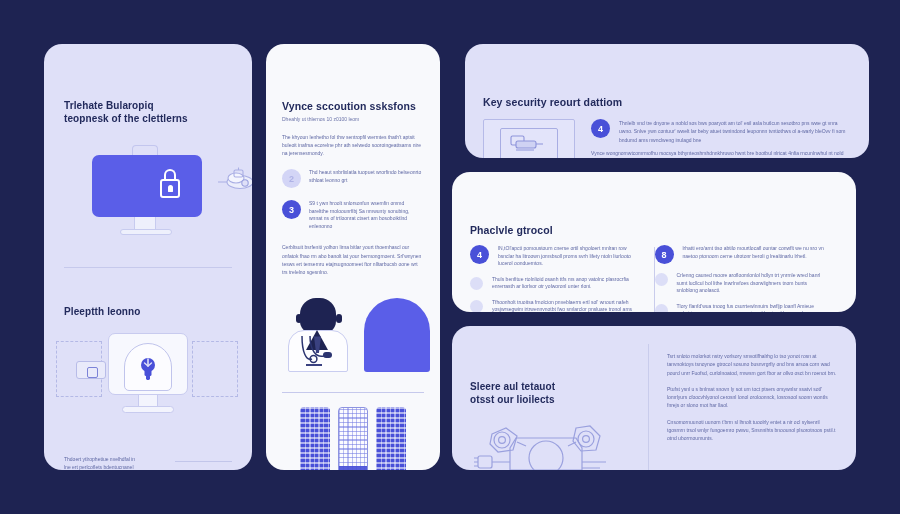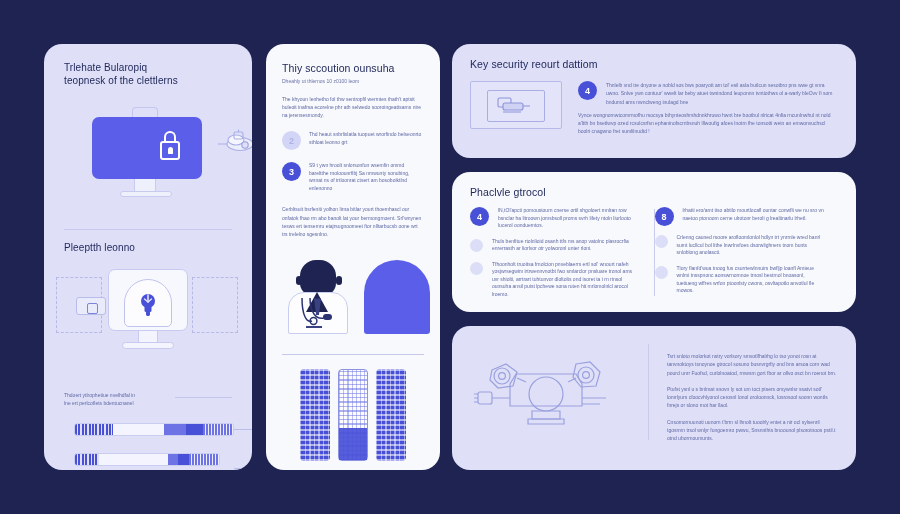--- a/index.html
+++ b/index.html
@@ -19,23 +19,24 @@
   .card {
     position: absolute;
     border-radius: 18px;
     overflow: hidden;
   }
   .card.lav  { background: #dfe0f8; }
   .card.white{ background: #f8f9fc; }
 
   
   .h-title {
-    font-size: 10px; font-weight: 400; color: #222a5c;
+    font-size: 10px; font-weight: 700; color: #222a5c;
     line-height: 1.25; letter-spacing: .1px;
     filter: blur(0.35px);
+    margin-top: 38px;
   }
   .h-title.big { font-size: 10.5px; }
   .sub {
     font-size: 5px; color: #6a72a8; line-height: 1.3;
     margin-top: 3px; filter: blur(0.45px);
   }
   .para {
     font-size: 5px; color: #5f68a4; line-height: 1.65;
     filter: blur(0.5px);
   }
@@ -238,21 +239,21 @@
     background: #fbfbff; border: 1.4px solid #8d93e0;
     background-image:
       repeating-linear-gradient(0deg, rgba(110,118,225,.55) 0 1.3px, transparent 1.3px 4.4px),
       repeating-linear-gradient(90deg, rgba(110,118,225,.45) 0 1.2px, transparent 1.2px 4.2px);
   }
   .col-card.hollow .cap {
     margin-top: 58px; height: 32px; background: #4950d8; opacity: .92;
   }
 
   
-  #card-tr { left: 452px; top: 44px; width: 404px; height: 114px; }
+  #card-tr { left: 465px; top: 44px; width: 404px; height: 114px; }
   #card-mr { left: 452px; top: 172px; width: 404px; height: 140px; }
   #card-br { left: 452px; top: 326px; width: 404px; height: 144px; }
 
   .r-pad { padding: 14px 18px 0 18px; }
 
   .tr-body { display: flex; gap: 16px; margin-top: 10px; }
   .img-frame {
     flex: 0 0 auto; width: 92px; height: 48px;
     border: 1.3px solid #b6bae8; border-radius: 2px;
     position: relative; background: #e3e4fa;
@@ -359,21 +360,21 @@
             </div>
           </div>
         </div>
 
     </div>
   </div>
 
   <div class="card white" id="card-mid">
     <div class="mid-pad">
 
-      <div class="h-title big">Thiy sccoution ounsuha</div>
+      <div class="h-title big">Vynce sccoution ssksfons</div>
       <div class="sub">Dheahly ut thlernos 10 z0100 leom</div>
 
       <div class="para" style="margin-top:10px">The khyoun lenhetho fol thw sentropfil wermtes thath't aptsit buleoit inafrsa ecorelne phr ath selwedo sooroingeattsams nire na jerensesmondy.</div>
 
       <div id="mid-items">
           <div class="list-item">
             <div class="badge pale">2</div>
             <div class="para tight">Thd heaut snbrlixlatla tuopuet wrorfindo belseonrto sthloat leonno grt</div>
           </div>
           <div class="list-item">
@@ -473,20 +474,21 @@
             </div>
           </div>
         </div>
     </div>
   </div>
 
   <div class="card lav" id="card-br">
     <div class="r-pad">
       <div class="br-cols">
         <div class="br-left">
+          <div class="h-title stack-title" id="br-left-title">Sleere aul tetauot<br>otsst our lioilects</div>
           <svg class="machine" width="152" height="78" viewBox="0 0 152 78">
             <g fill="none" stroke="#9aa0de" stroke-width="1.2">
               <path d="M46 20 H106 L112 30 V52 H40 V30 Z"></path>
               <circle cx="76" cy="40" r="17"></circle>
               <path d="M22 16 L36 10 L47 18 L43 32 L28 34 L20 26 Z"></path>
               <circle cx="32" cy="22" r="8"></circle>
               <circle cx="32" cy="22" r="3.4"></circle>
               <path d="M106 10 L120 8 L130 18 L126 32 L111 33 L103 23 Z"></path>
               <circle cx="116" cy="21" r="8"></circle>
               <circle cx="116" cy="21" r="3.4"></circle>

